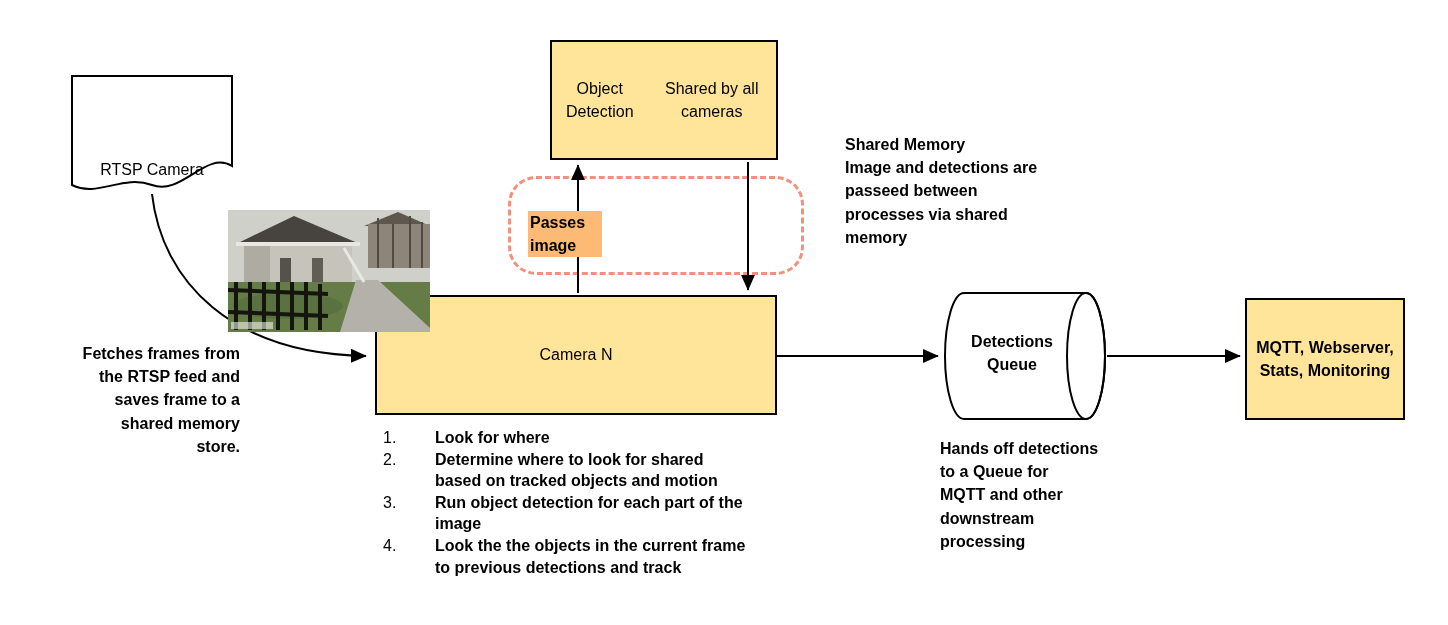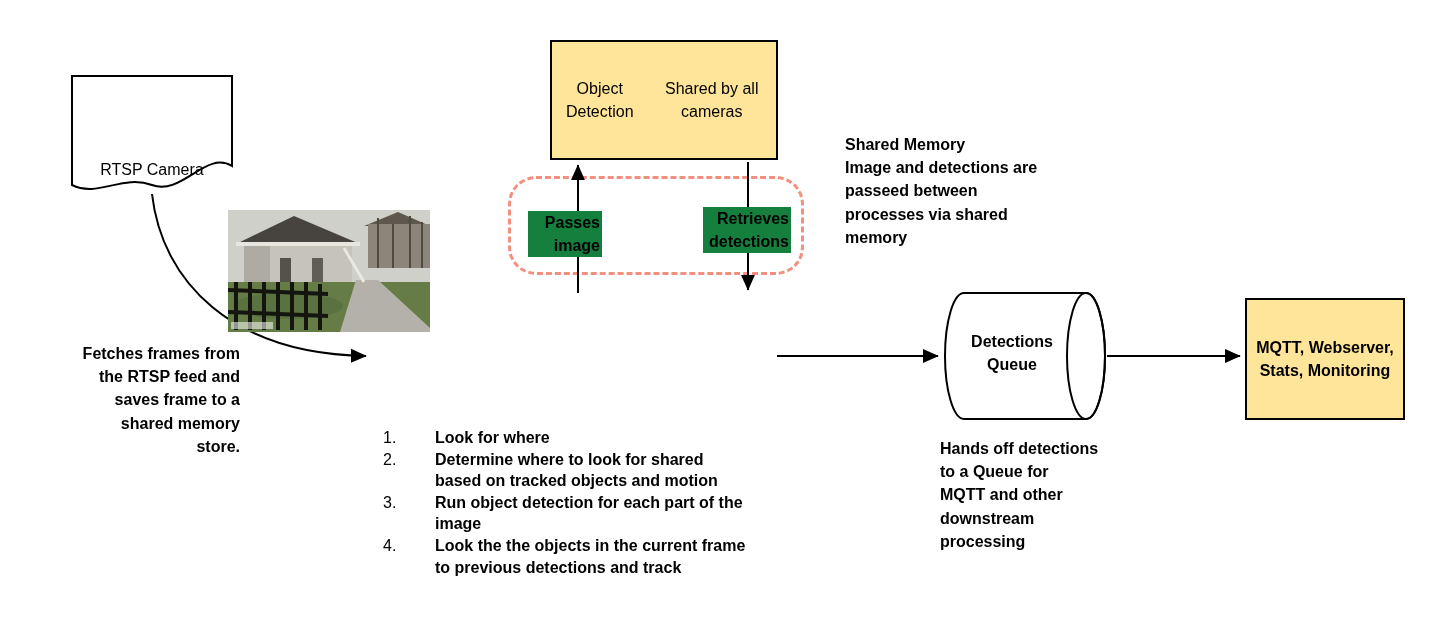--- a/index.html
+++ b/index.html
@@ -5,21 +5,21 @@
   * { margin:0; padding:0; box-sizing:border-box; }
   html,body { background:#ffffff; }
   body { font-family:"Liberation Sans", sans-serif; color:#000; }
   .canvas { position:relative; width:1448px; height:625px; background:#fff; overflow:hidden; font-size:16px; line-height:1.45; }
   .abs { position:absolute; }
   .prewrap { white-space:pre-line;font-weight:bold; }
   .node { background:#ffe599; border:2px solid #000; display:flex; align-items:center; justify-content:center; text-align:center; z-index:2; }
   .svg-layer { left:0; top:0; z-index:3; pointer-events:none; }
   .photo { z-index:4; }
   .lbl { z-index:5; }
-  .edge-label { background:#15803d; text-align:right; padding:0 2px; }
+  .edge-label { background:#fdba74; text-align:left; padding:0 2px; }
   .dashed-box { left:508px; top:176px; width:296px; height:99px; border:3px dashed #f1907e; border-radius:28px; z-index:1; }
   .obj-det { left:550px; top:40px; width:228px; height:120px; }
   .obj-det .subtitle { }
   .camera-n { left:375px; top:295px; width:402px; height:120px; }
   .mqtt { left:1245px; top:298px; width:160px; height:122px; }
   .rtsp-label { left:82px; top:118px; width:140px; text-align:center;margin-top:40px; }
   .passes { left:528px; top:211px; width:74px; }
   .retrieves { left:703px; top:207px; width:88px; }
   .shm-note { left:845px; top:133px; width:205px; }
   .shm-note .title { font-weight:bold; }
@@ -52,20 +52,23 @@
     <line x1="748" y1="162" x2="748" y2="290" stroke="#000" stroke-width="2" marker-end="url(#arr)"></line>
     <line x1="777" y1="356" x2="938" y2="356" stroke="#000" stroke-width="2" marker-end="url(#arr)"></line>
     <line x1="1107" y1="356" x2="1240" y2="356" stroke="#000" stroke-width="2" marker-end="url(#arr)"></line>
   </svg>
 
   <div class="abs node obj-det">
     <div>Object Detection</div>
     <div class="subtitle">Shared by all cameras</div>
   </div>
 
+  <div class="abs node camera-n">
+    <span>Camera N</span>
+  </div>
 
   <div class="abs node mqtt">
     <span class="prewrap">MQTT, Webserver,
 Stats, Monitoring</span>
   </div>
 
   <div class="abs lbl rtsp-label">RTSP Camera</div>
 
   <div class="abs photo" style="left:228px;top:210px;width:202px;height:122px">
     <svg width="202" height="122" viewBox="0 0 202 122">
@@ -99,22 +102,20 @@
         <line x1="64" y1="72" x2="64" y2="120" stroke-width="4"></line>
         <line x1="78" y1="72" x2="78" y2="120" stroke-width="4"></line>
         <line x1="92" y1="74" x2="92" y2="120" stroke-width="4"></line>
       </g>
       <rect x="3" y="112" width="42" height="7" fill="#ffffff" opacity="0.55"></rect>
     </svg>
   </div>
 
   <div class="abs lbl edge-label prewrap passes">Passes
 image</div>
-  <div class="abs lbl edge-label prewrap retrieves">Retrieves
-detections</div>
 
   <div class="abs lbl shm-note">
     <div class="title">Shared Memory</div>
     <div class="prewrap">Image and detections are
 passeed between
 processes via shared
 memory</div>
   </div>
 
   <div class="abs lbl prewrap fetches">Fetches frames from

